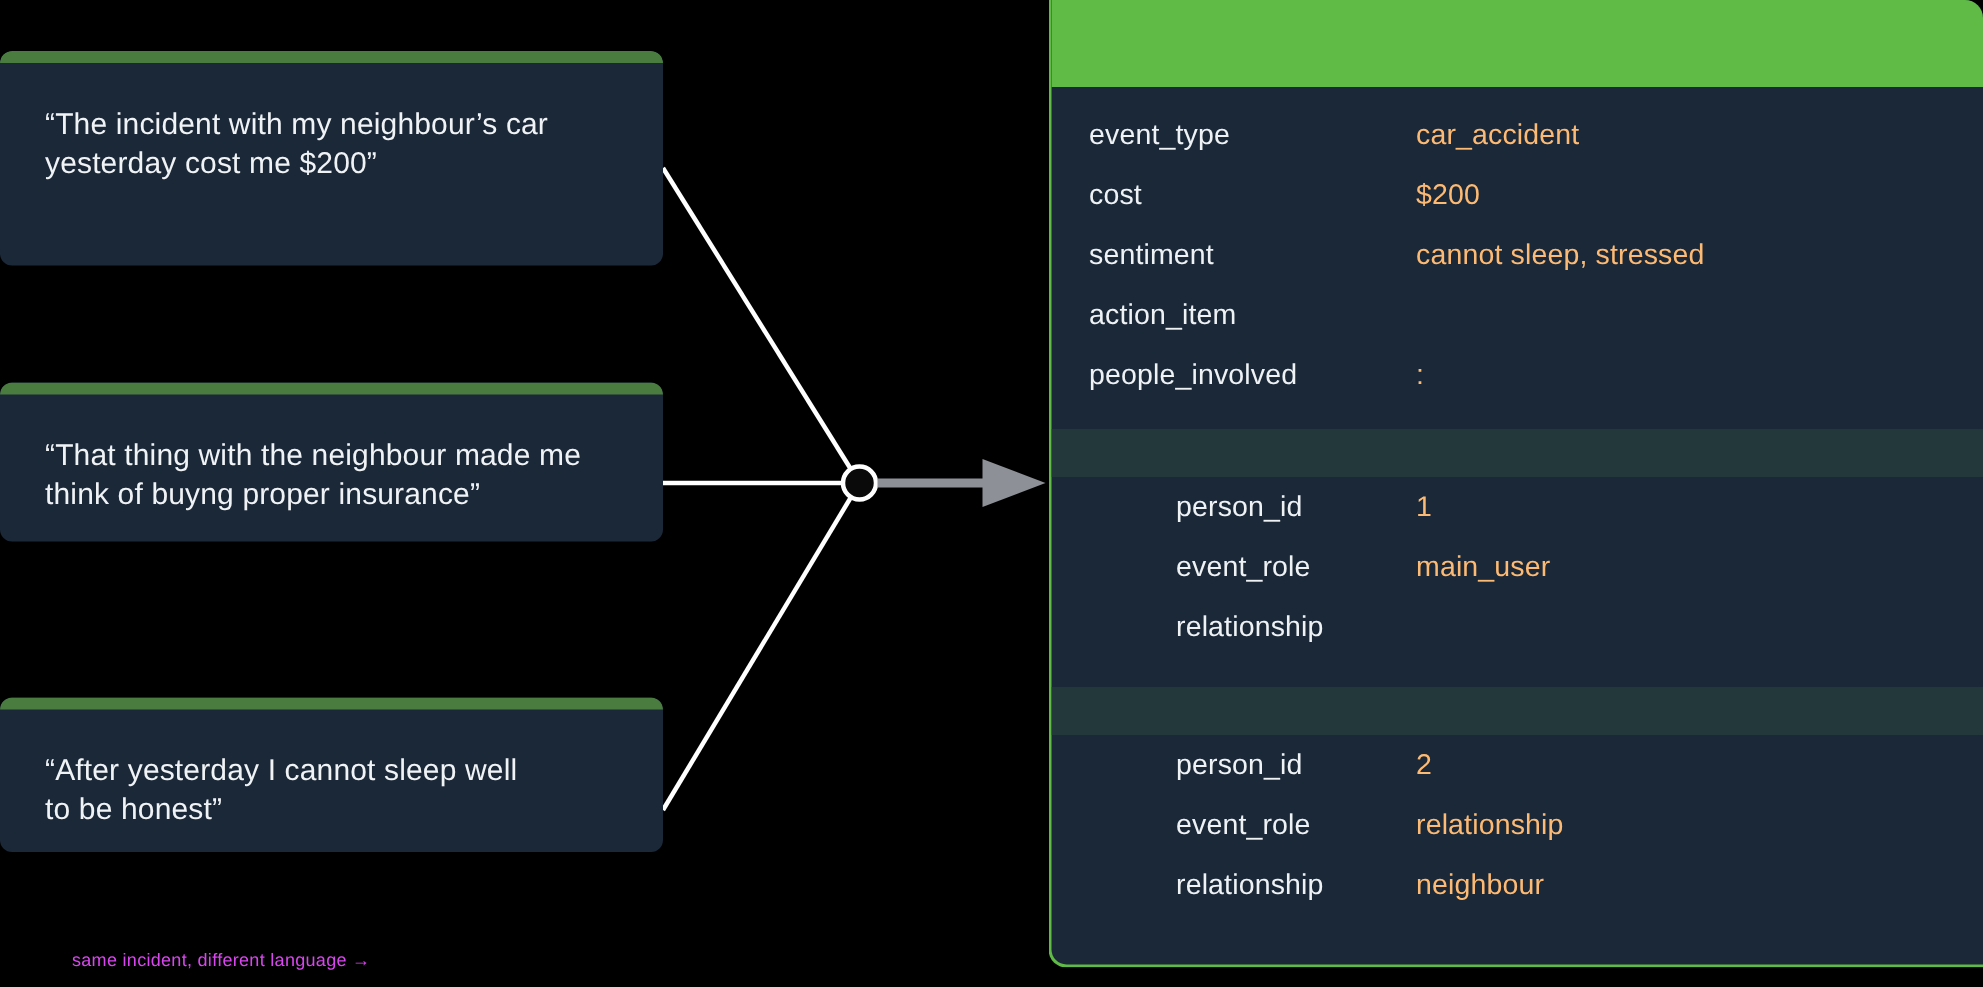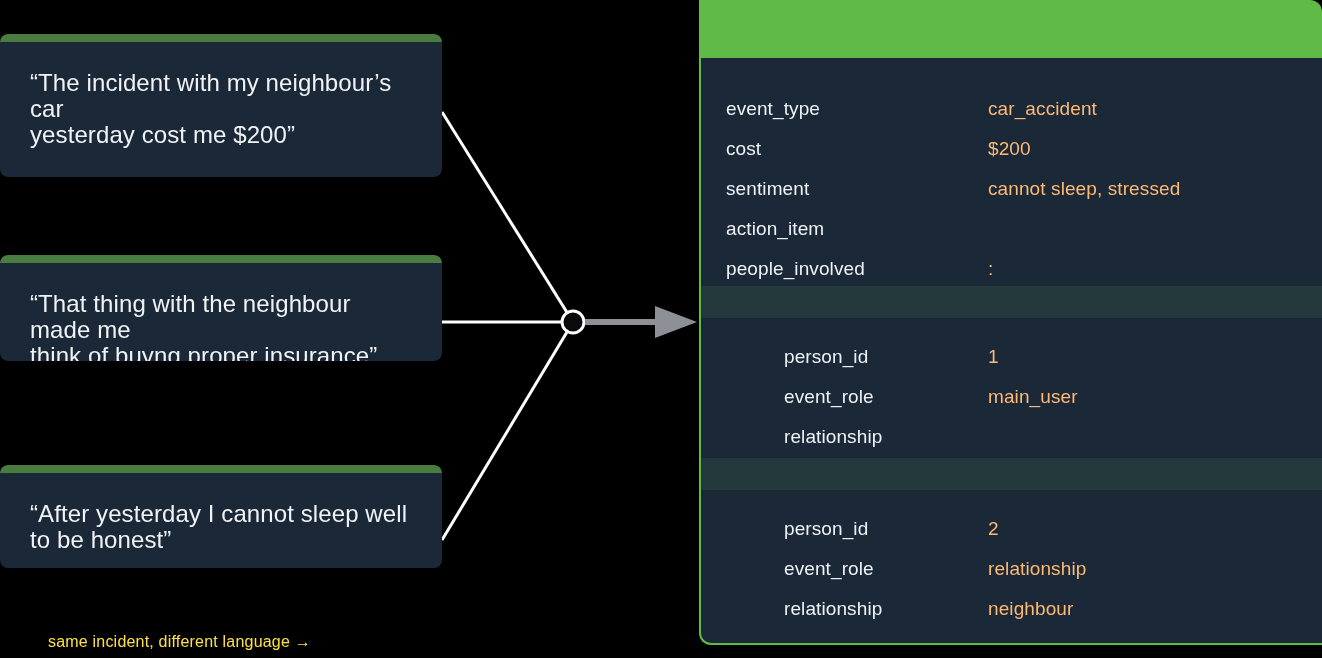--- a/index.html
+++ b/index.html
@@ -37,38 +37,38 @@
   }
   .quote-card .accent {
     height: 8px;
     width: 100%;
     background: #4a7c3f;
     border-top-left-radius: 8px;
     border-top-right-radius: 8px;
   }
   .quote-card .quote-text {
     color: #f0f3f6;
-    font-size: 24px;
+    font-size: 20px;
     line-height: 26px;
     padding: 28px 30px 0 30px;
     letter-spacing: 0.1px;
     white-space: pre-line;
   }
 
   #card-1 { top: 34px;  height: 143px; }
   #card-2 { top: 255px; height: 106px; }
   #card-3 { top: 465px; height: 103px; }
 
   
   #caption {
     position: absolute;
     left: 48px;
     top: 633px;
-    color: #fde047;
-    font-size: 16px;
+    color: #d946ef;
+    font-size: 12px;
     letter-spacing: 0.2px;
     white-space: nowrap;
   }
 
   
   #schema-panel {
     position: absolute;
     left: 699px;
     top: 0;
     width: 623px;
@@ -86,24 +86,23 @@
     height: 58px;
     background: #5fbb46;
     border-top-right-radius: 10px;
   }
   #schema-body {
     padding-top: 22px;
   }
 
   .field-row {
     display: flex;
-    align-items: flex-end;
+    align-items: flex-start;
     height: 40px;
     padding-left: 25px;
-    gap: 44px;
   }
   .field-row.nested {
     padding-left: 83px;
   }
   .field-label {
     width: 218px;
     flex: 0 0 218px;
     color: #eef2f5;
     font-size: 19px;
     letter-spacing: 0.1px;

